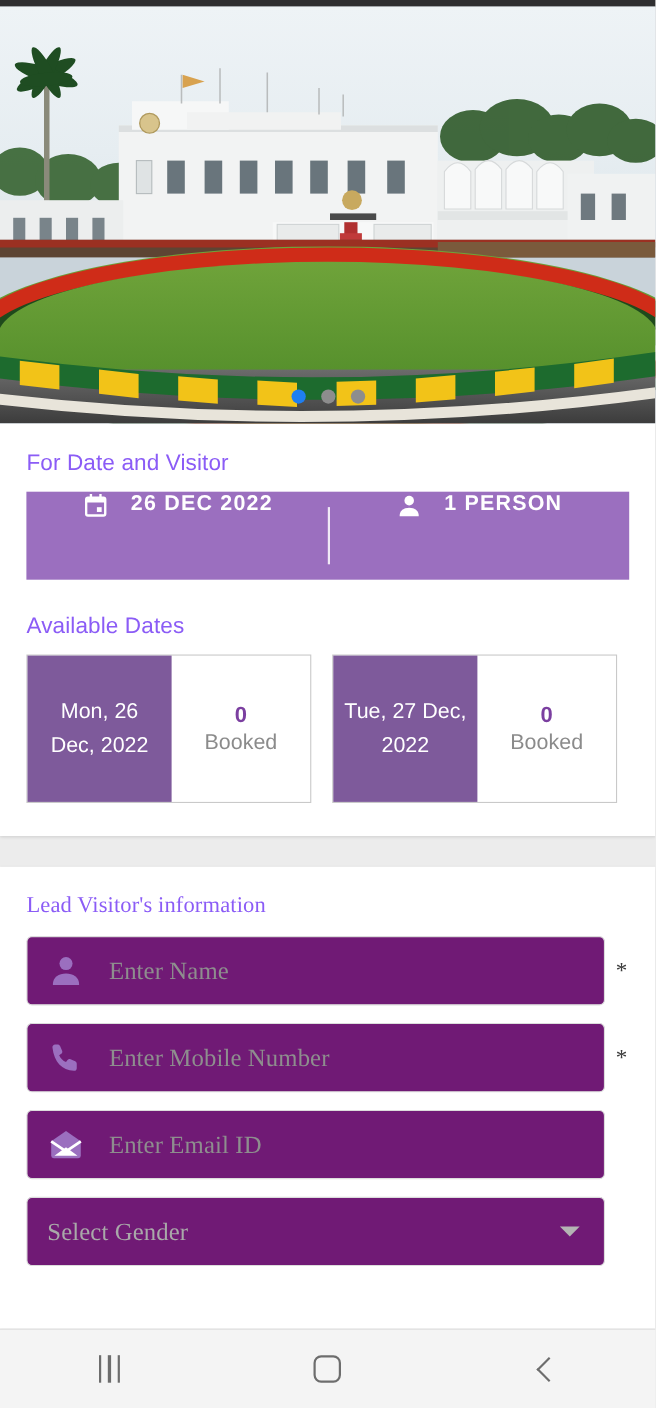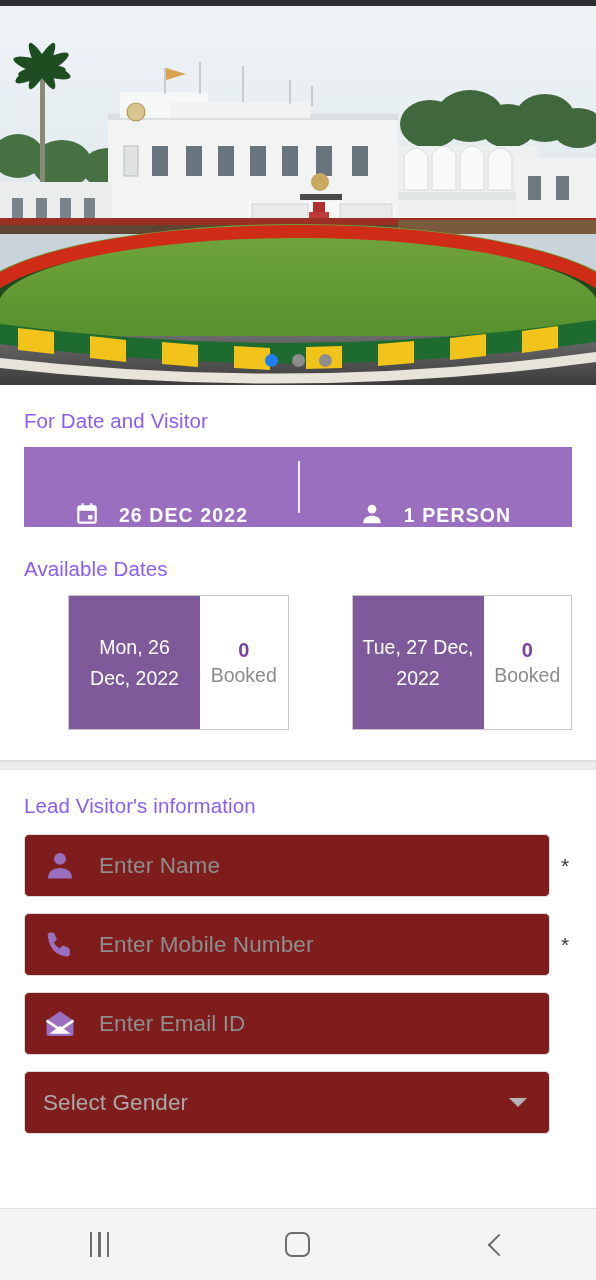--- a/index.html
+++ b/index.html
@@ -61,42 +61,42 @@
     background: #ececec;
     display: flex;
     flex-direction: column;
   }
 
   .card {
     background: #ffffff;
     box-shadow: 0 1px 3px rgba(0,0,0,0.13);
   }
   .card-dates { padding: 24px 24px 30px 24px; }
-  .card-form  { margin-top: 10px; padding: 24px 24px 0 24px; flex: 1 1 auto; }
+  .card-form  { margin-top: 28px; padding: 24px 24px 0 24px; flex: 1 1 auto; font-family: Liberation Serif, serif; }
 
   .section-label {
     font-size: 20.5px;
     color: #8b5cf6;
     letter-spacing: 0.1px;
     margin-bottom: 14px;
   }
 
   
   .dv-bar {
     display: flex;
     align-items: stretch;
     height: 80px;
     background: #9b6fbf;
     width: 551px;
     max-width: 100%;
   }
   .dv-half {
     flex: 1 1 50%;
     display: flex;
-    align-items: flex-end;
+    align-items: flex-start;
     justify-content: center;
     gap: 19px;
     position: relative;
     cursor: pointer;
   }
   .dv-half + .dv-half::before {
     content: "";
     position: absolute;
     left: 0;
     top: 14px;
@@ -119,21 +119,20 @@
     display: flex;
     gap: 19px;
   }
   .date-card {
     display: flex;
     width: 259px;
     height: 135px;
     border: 1px solid #c9c9c9;
     background: #fff;
     cursor: pointer;
-    margin-left: 44px;
   }
   .date-left {
     flex: 0 0 131px;
     background: #7e5a9b;
     color: #ffffff;
     display: flex;
     align-items: center;
     justify-content: center;
     text-align: center;
     font-size: 19.5px;
@@ -165,21 +164,21 @@
     display: flex;
     align-items: center;
     gap: 8px;
     margin-bottom: 16px;
   }
   .field {
     flex: 1 1 auto;
     height: 63px;
     border: 1px solid #dcdcdc;
     border-radius: 5px;
-    background: #7f1d1d;
+    background: #701a75;
     display: flex;
     align-items: center;
     padding: 0 18px;
     gap: 22px;
     cursor: text;
   }
   .field.select { cursor: pointer; padding-right: 22px; }
   .field-ic { width: 34px; height: 34px; flex: 0 0 34px; display: block; }
   .field-ph {
     font-size: 22.5px;

